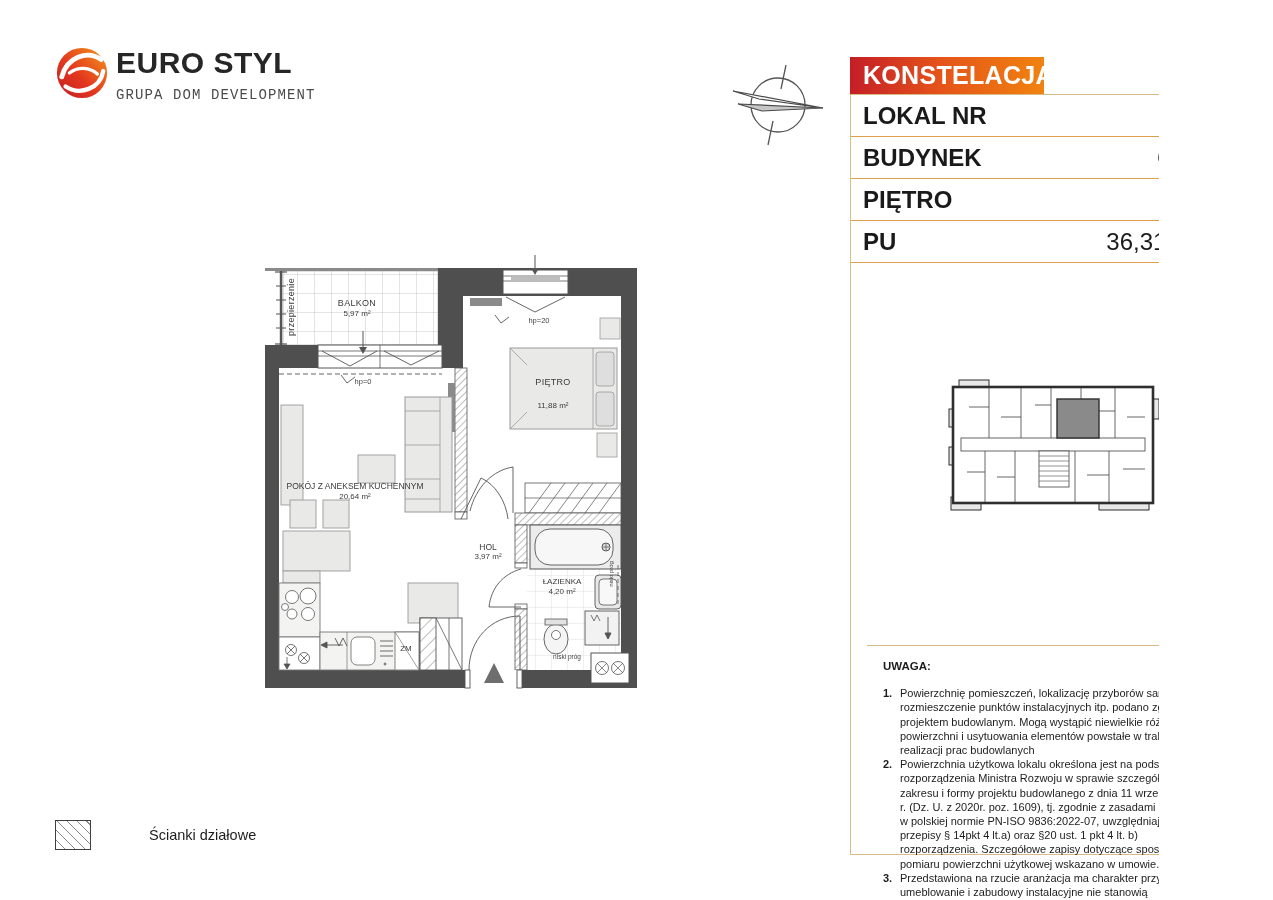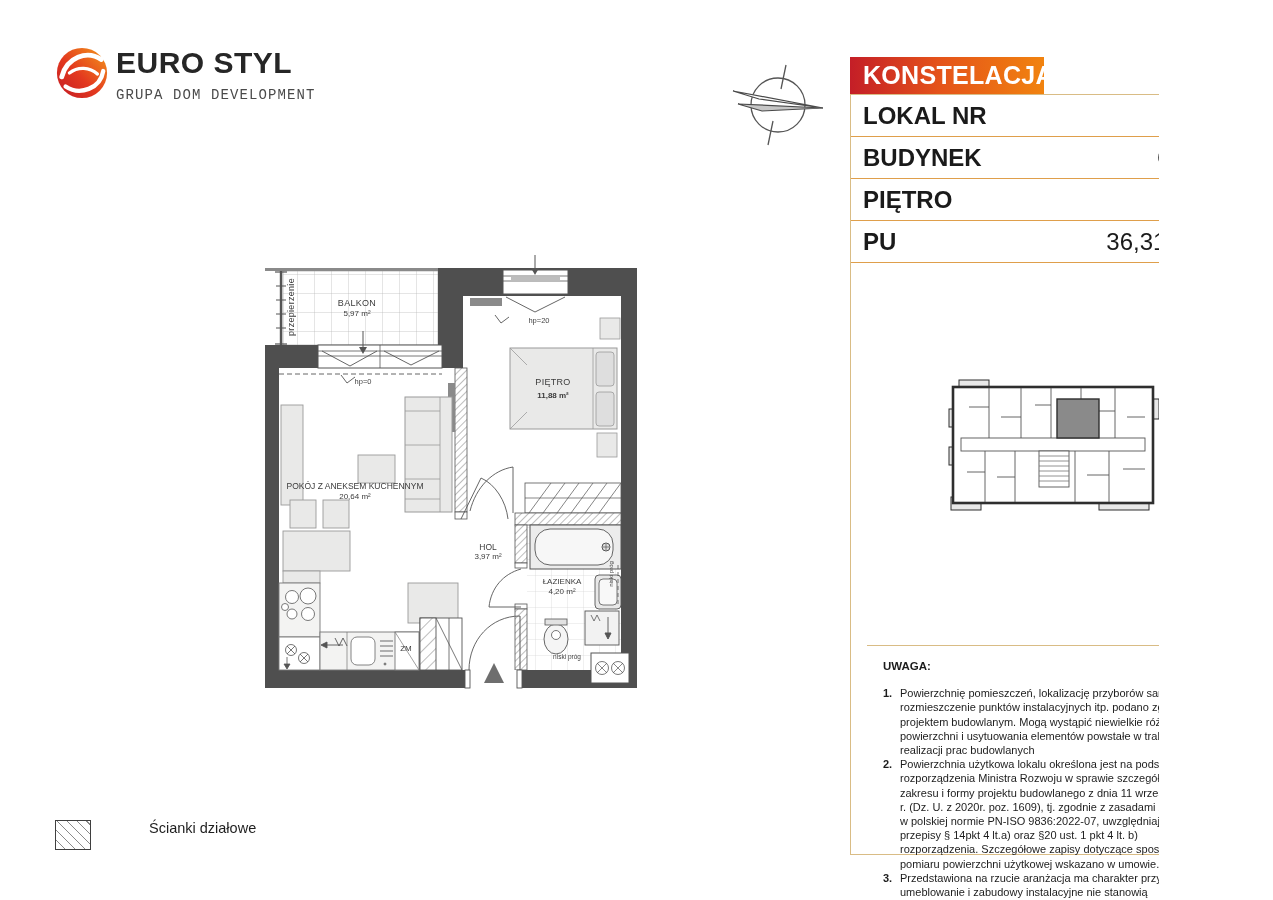--- a/index.html
+++ b/index.html
@@ -39,21 +39,21 @@
   .rname{font-size:9px;letter-spacing:0.3px;}
   .rarea{font-size:8px;}
   .small-l{font-size:7.5px;color:#444;}
   .tiny-l{font-size:6.5px;color:#444;}
   .vert{transform:rotate(-90deg);transform-origin:center;}
 
   
   .compass{position:absolute;left:730px;top:45px;width:100px;height:105px;}
 
   
-  .legend{position:absolute;left:55px;top:820px;display:flex;align-items:flex-start;}
+  .legend{position:absolute;left:55px;top:820px;display:flex;align-items:center;}
   .legend-swatch{width:36px;height:30px;border:1.5px solid #3f3f3f;box-sizing:border-box;
     background:repeating-linear-gradient(45deg,#fff 0px,#fff 6px,#8a8a8a 6px,#8a8a8a 7px);}
   .legend-label{margin-left:58px;font-size:14.5px;color:#1e1e1e;}
 </style>
 </head>
 <body>
 
 <div class="sheet">
 
   <div class="logo">
@@ -384,21 +384,21 @@
         <polyline points="78,120 84,128 92,122"></polyline>
         <polyline points="232,60 238,68 246,62"></polyline>
       </g>
     </svg>
 
     <div class="plabel rname" style="left:44px;top:43px;width:100px;">BALKON</div>
     <div class="plabel rarea" style="left:44px;top:54px;width:100px;">5,97 m²</div>
     <div class="plabel rname vert" style="left:-12px;top:47px;width:80px;">przepierzenie</div>
 
     <div class="plabel rname" style="left:240px;top:122px;width:100px;">PIĘTRO</div>
-    <div class="plabel rarea" style="left:240px;top:136px;width:100px;font-weight:bold;">11,88 m²</div>
+    <div class="plabel rarea" style="left:240px;top:146px;width:100px;">11,88 m²</div>
 
     <div class="plabel" style="left:7px;top:226px;width:170px;font-size:8.5px;">POKÓJ Z ANEKSEM KUCHENNYM</div>
     <div class="plabel rarea" style="left:7px;top:237px;width:170px;">20,64 m²</div>
 
     <div class="plabel" style="left:185px;top:287px;width:80px;font-size:8.5px;">HOL</div>
     <div class="plabel rarea" style="left:185px;top:297px;width:80px;">3,97 m²</div>
 
     <div class="plabel" style="left:260px;top:322px;width:78px;font-size:8px;">ŁAZIENKA</div>
     <div class="plabel rarea" style="left:260px;top:332px;width:78px;">4,20 m²</div>
 

